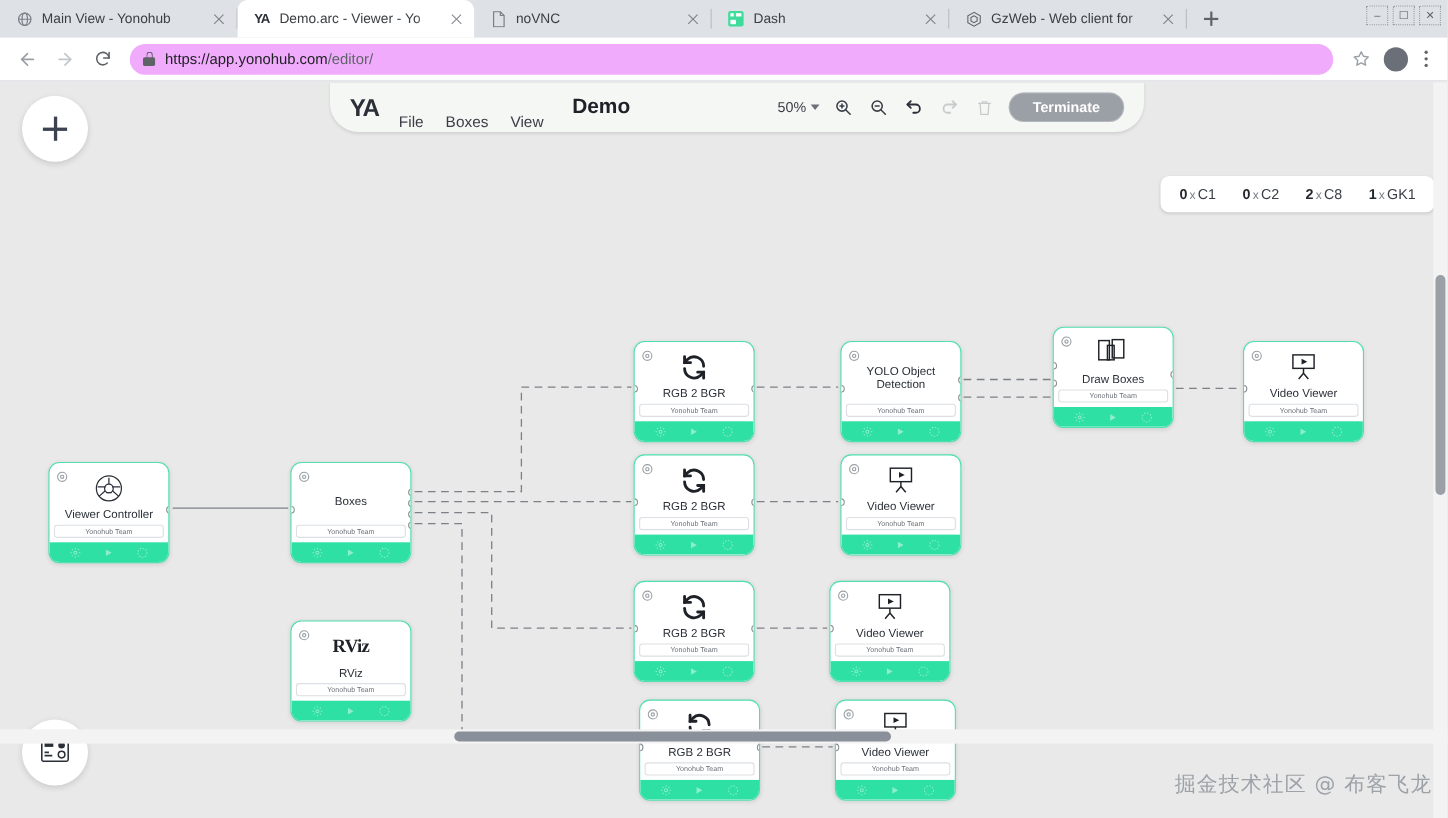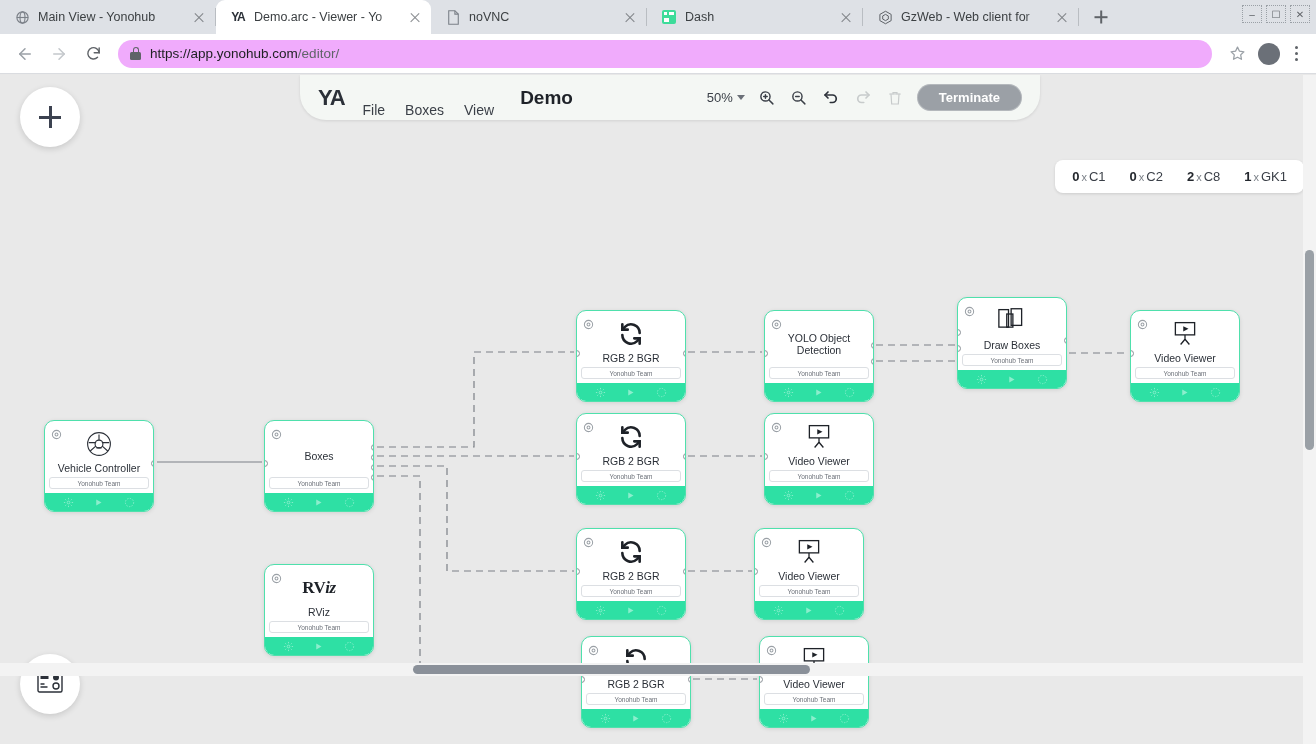--- a/index.html
+++ b/index.html
@@ -400,21 +400,21 @@
       </span>
       <div class="body">
         <span class="nicon">
           <svg width="28" height="28" viewBox="0 0 32 32" fill="none" stroke="#2b3038" stroke-width="1.3">
             <circle cx="16" cy="16" r="13"></circle>
               <circle cx="16" cy="16" r="4.5"></circle>
             <path d="M16 11.5V5M12.3 18.5L6 24M19.7 18.5L26 24"></path>
             <path d="M4.4 14.5h8.3M19.3 14.5h8.3M13 20.5h6"></path>
           </svg>
         </span>
-        <div class="ntitle">Vehicle Controller</div>
+        <div class="ntitle">Viewer Controller</div>
       </div>
       <div class="npill">Yonohub Team</div>
       <div class="footer">
         <span>
             <svg width="11" height="11" viewBox="0 0 24 24" fill="none" stroke="#fff" stroke-width="2">
               <circle cx="12" cy="12" r="3"></circle>
               <path d="M12 2v3M12 19v3M2 12h3M19 12h3M5 5l2 2M17 17l2 2M19 5l-2 2M7 17l-2 2"></path>
             </svg>
           </span>
         <span>
@@ -469,21 +469,21 @@
 
     <div class="node" style="left:264px;top:489px;">
       <span class="gear">
         <svg width="11" height="11" viewBox="0 0 24 24" fill="none" stroke="#9aa0a6" stroke-width="2.2">
             <circle cx="12" cy="12" r="3.2"></circle>
             <circle cx="12" cy="12" r="9"></circle>
           </svg>
       </span>
       <div class="body">
         <span class="nicon">
-          <span style="font-size:17px;font-weight:700;color:#1e2228;font-family:'Liberation Serif',serif;letter-spacing:-.5px;">RV<span style="font-style:italic;">iz</span></span>
+          <span style="font-size:17px;font-weight:700;color:#1e2228;font-family:'Liberation Serif',serif;letter-spacing:-.5px;">RV<span style="">iz</span></span>
         </span>
         <div class="ntitle">RViz</div>
       </div>
       <div class="npill">Yonohub Team</div>
       <div class="footer">
         <span>
             <svg width="11" height="11" viewBox="0 0 24 24" fill="none" stroke="#fff" stroke-width="2">
               <circle cx="12" cy="12" r="3"></circle>
               <path d="M12 2v3M12 19v3M2 12h3M19 12h3M5 5l2 2M17 17l2 2M19 5l-2 2M7 17l-2 2"></path>
             </svg>
@@ -889,20 +889,21 @@
           </span>
         <span>
             <svg width="11" height="11" viewBox="0 0 24 24" fill="none" stroke="#fff" stroke-width="2" stroke-dasharray="3 3">
               <circle cx="12" cy="12" r="9"></circle>
             </svg>
           </span>
       </div>
       <span class="port" style="left:-4.5px;top:39px;"></span>
     </div>
 
+    <div class="watermark">掘金技术社区 @ 布客飞龙</div>
   </div>
 
   <div class="vscroll">
       <div class="thumb"></div>
     </div>
   <div class="hscroll">
       <div class="thumb"></div>
     </div>
 
 </div>

